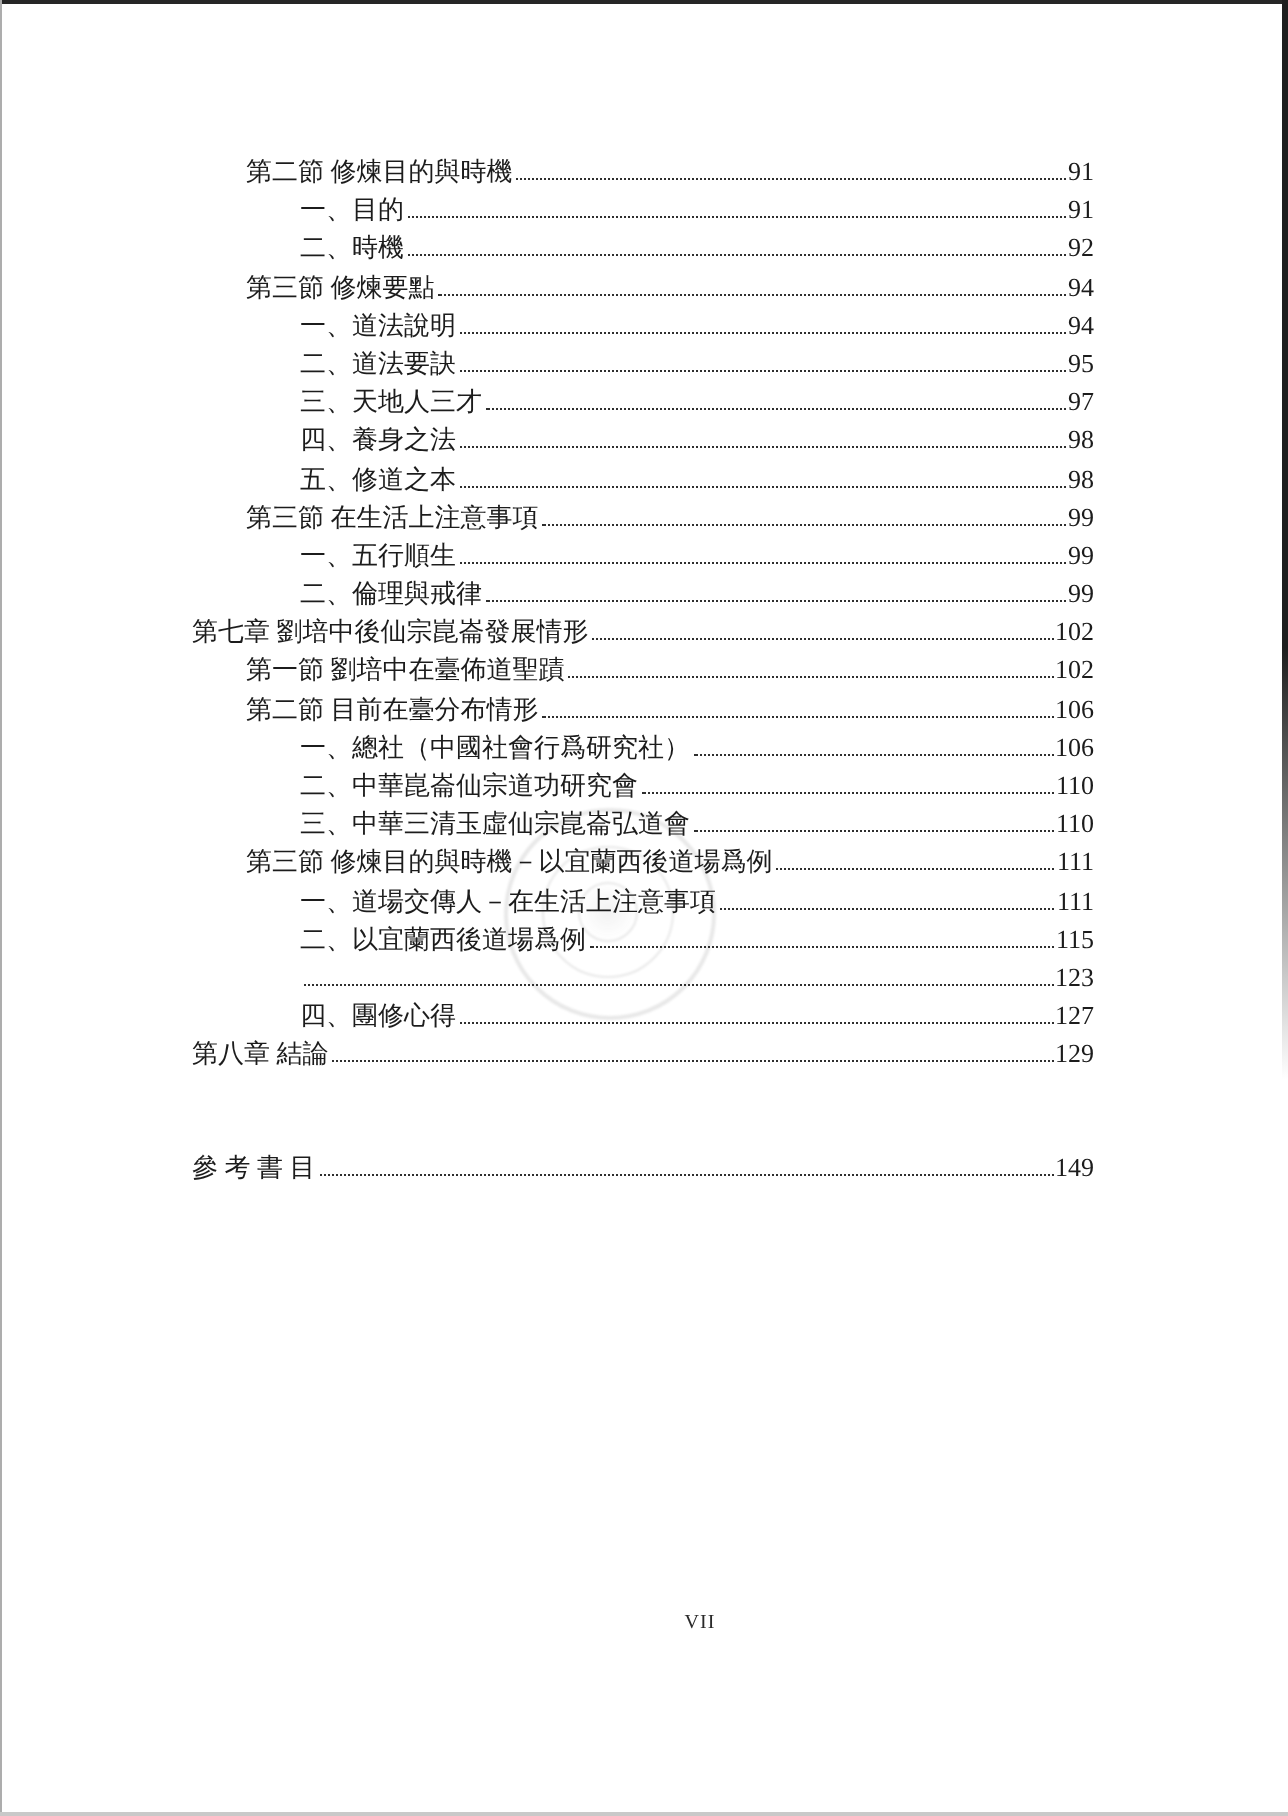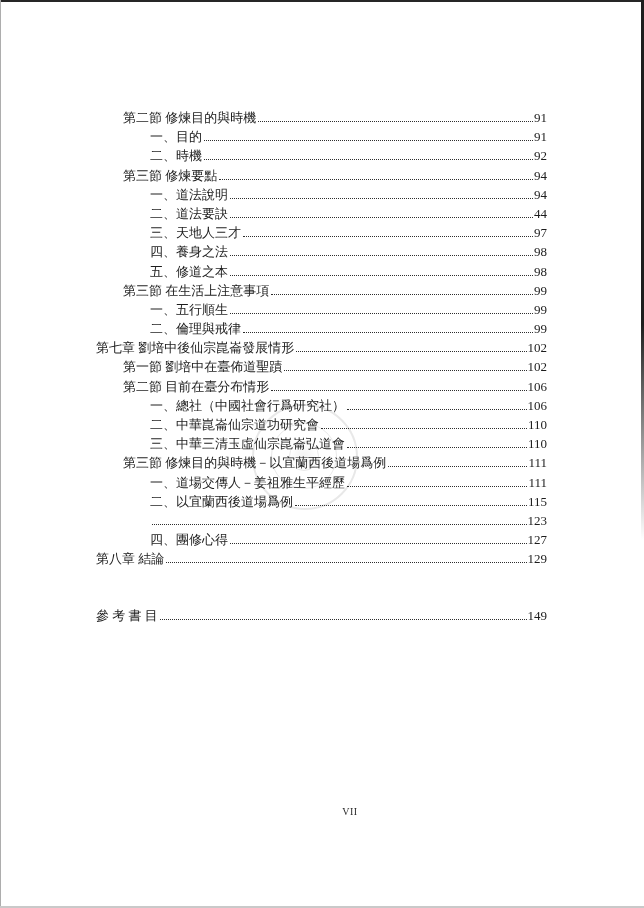--- a/index.html
+++ b/index.html
@@ -44,21 +44,21 @@
   }
   .watermark .ring-core {
     position:absolute; left:37px; top:37px; width:28px; height:28px;
     border:1px solid #4a4a4a; border-radius:50%;
     background: radial-gradient(circle, rgba(70,70,70,.55) 0%, rgba(70,70,70,0) 70%);
   }
 
   .toc {
     position: absolute;
     left: 96px;
-    top: 108px;
+    top: 76px;
     width: 451px;
     color: #1c1c1c;
     font-size: 13px;
   }
   .row {
     display: flex;
     align-items: baseline;
     height: 19.2px;
     line-height: 19.2px;
     white-space: nowrap;
@@ -125,21 +125,21 @@
     <span class="pnum">94</span>
   </div>
       <div class="row lv2">
     <span class="title">一、道法說明</span>
     <span class="dots"></span>
     <span class="pnum">94</span>
   </div>
       <div class="row lv2">
     <span class="title">二、道法要訣</span>
     <span class="dots"></span>
-    <span class="pnum">44</span>
+    <span class="pnum">95</span>
   </div>
       <div class="row lv2">
     <span class="title">三、天地人三才</span>
     <span class="dots"></span>
     <span class="pnum">97</span>
   </div>
       <div class="row lv2">
     <span class="title">四、養身之法</span>
     <span class="dots"></span>
     <span class="pnum">98</span>
@@ -193,21 +193,21 @@
     <span class="title">三、中華三清玉虛仙宗崑崙弘道會</span>
     <span class="dots"></span>
     <span class="pnum">110</span>
   </div>
       <div class="row lv1">
     <span class="title">第三節 修煉目的與時機－以宜蘭西後道場爲例</span>
     <span class="dots"></span>
     <span class="pnum">111</span>
   </div>
       <div class="row lv2">
-    <span class="title">一、道場交傳人－姜祖雅生平經歷</span>
+    <span class="title">一、道場交傳人－在生活上注意事項</span>
     <span class="dots"></span>
     <span class="pnum">111</span>
   </div>
       <div class="row lv2">
     <span class="title">二、以宜蘭西後道場爲例</span>
     <span class="dots"></span>
     <span class="pnum">115</span>
   </div>
       <div class="row lv2">
     <span class="dots"></span>

